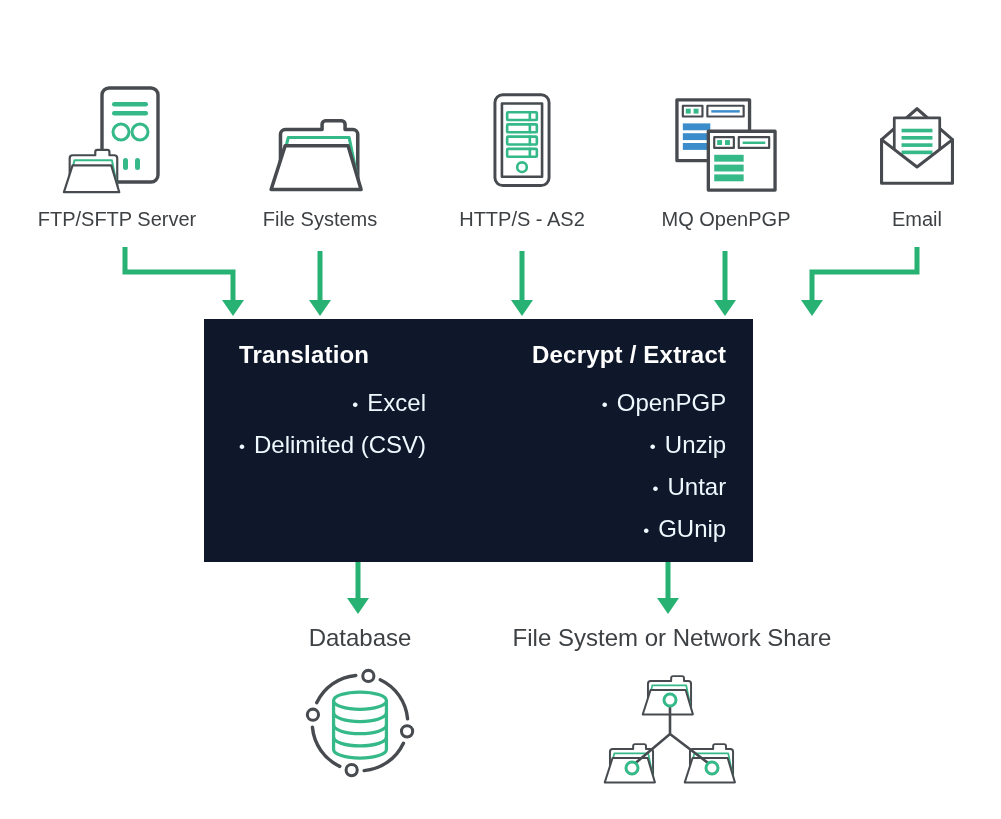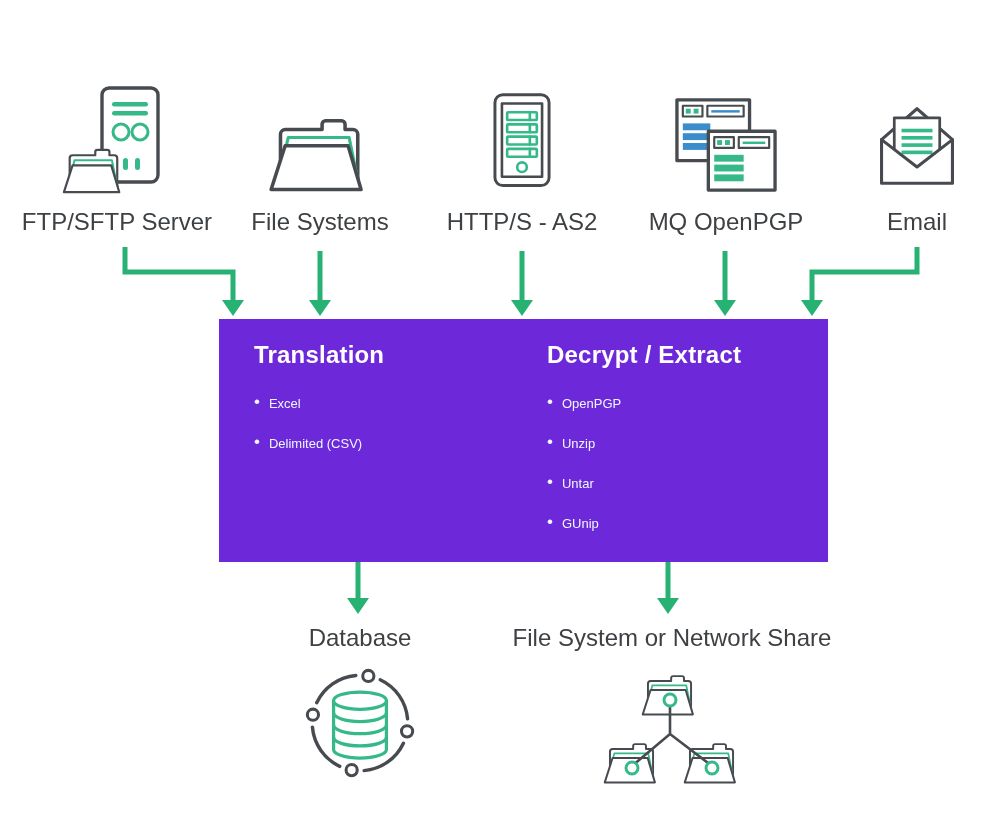--- a/index.html
+++ b/index.html
@@ -2,28 +2,28 @@
 <html><head>
 <meta charset="utf-8">
 <style>
   html,body{margin:0;padding:0;background:#fff;}
   .canvas{position:relative;width:1001px;height:819px;background:#ffffff;
           font-family:"Liberation Sans",sans-serif;overflow:hidden;}
 
   
   .src{position:absolute;top:84px;width:200px;display:flex;flex-direction:column;align-items:center;}
   .src .ic{height:112px;display:flex;align-items:flex-end;justify-content:center;}
-  .src .lbl{margin-top:12px;font-size:24px;color:#3e4144;white-space:nowrap;}
-
-  
-  .proc{position:absolute;left:219px;top:319px;width:609px;height:243px;background:#6d28d9;}
+  .src .lbl{margin-top:12px;font-size:20px;color:#3e4144;white-space:nowrap;}
+
+  
+  .proc{position:absolute;left:204px;top:319px;width:549px;height:243px;background:#0f172a;}
   .sec{position:absolute;top:22px;}
   .sec-title{font-size:24px;font-weight:bold;color:#ffffff;letter-spacing:.2px;}
   .items{list-style:none;margin:14px 0 0 0;padding:0;}
-  .items li{font-size:13px;line-height:39px;color:#eef8ff;}
+  .items li{font-size:24px;line-height:39px;color:#eef8ff;text-align:right;}
   .items li::before{content:"•";margin-right:9px;font-size:17px;position:relative;top:-1px;}
 
   
   .out{position:absolute;top:624px;display:flex;flex-direction:column;align-items:center;}
   .out .lbl{font-size:24px;color:#3e4144;white-space:nowrap;}
   .out .ic{margin-top:8px;}
 
   
   .arrows{position:absolute;left:0;top:0;pointer-events:none;}
   .flow{stroke:#27b273;stroke-width:5;fill:none;}

